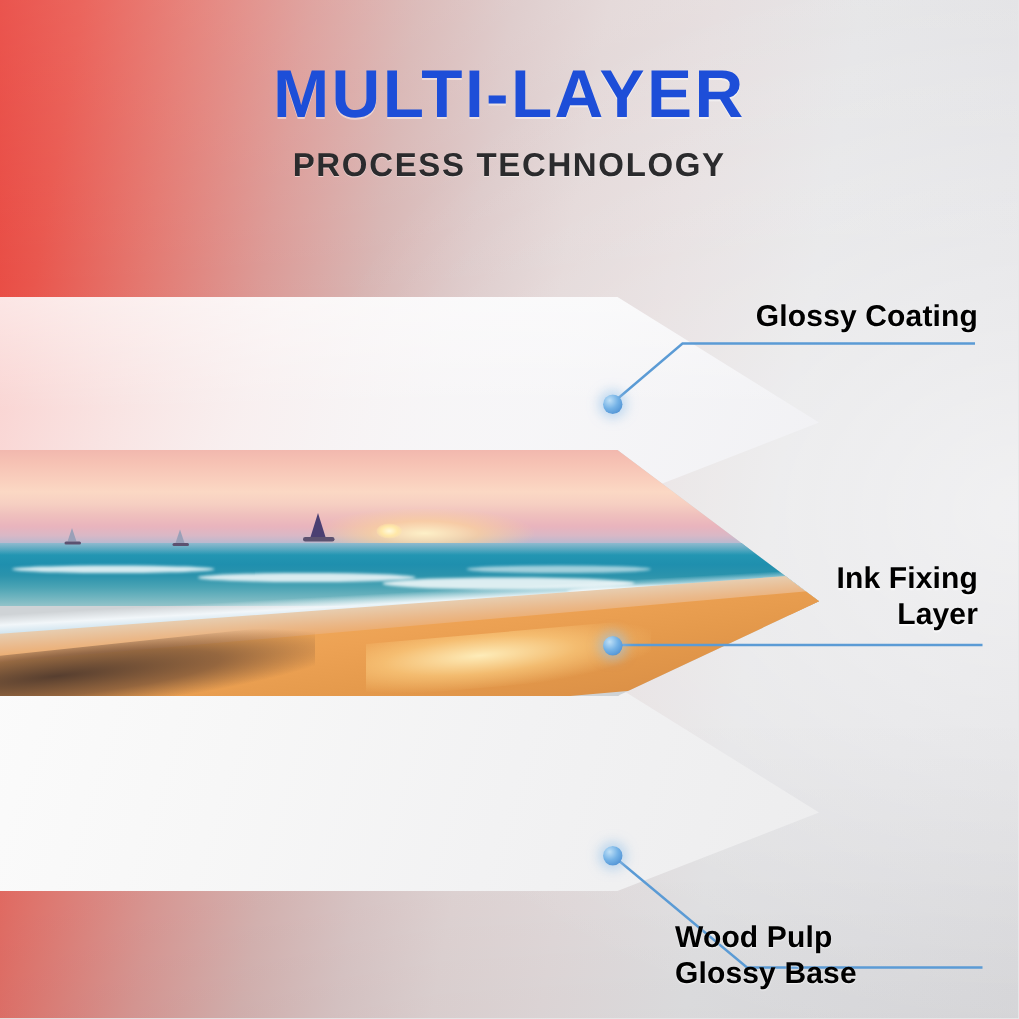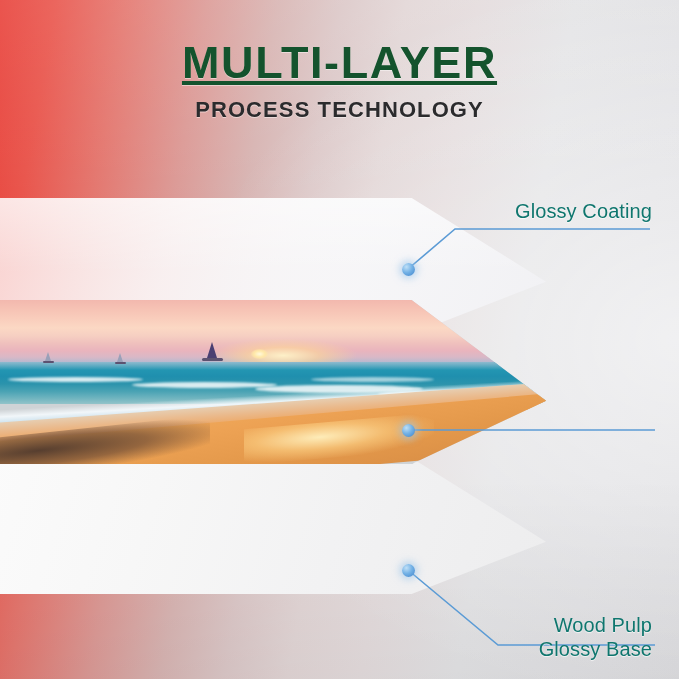--- a/index.html
+++ b/index.html
@@ -17,23 +17,22 @@
       linear-gradient(100deg,#e8413a 0%, #e9554c 7%, #e4776f 16%, #dc9a96 26%, #d8b5b3 35%, #dcc8c8 43%, #e2d6d6 51%, #e4dcdd 60%, #e3e3e5 72%, #e0e0e3 86%, #dddde0 100%);
   }
   .bg-vign{position:absolute;inset:0;
     background:linear-gradient(180deg, rgba(255,255,255,0.10) 0%, rgba(255,255,255,0.0) 30%, rgba(255,255,255,0.0) 70%, rgba(0,0,0,0.045) 100%);
   }
 
   
   .title-wrap{position:absolute;left:0;right:0;top:38px;text-align:center;z-index:30;}
   .title-main{
     font-size:45px;line-height:50px;font-weight:bold;letter-spacing:1.6px;
-    color:#14532d;font-family:"Liberation Sans", sans-serif;
+    color:#1d4ed8;font-family:"Liberation Sans", sans-serif;
     text-shadow:0 1px 0 rgba(255,255,255,0.45);
-    text-decoration:underline;
   }
   .title-sub{
     font-size:22px;line-height:36px;font-weight:bold;letter-spacing:1.1px;
     color:#2b2b2d;margin-top:4px;
     text-shadow:0 1px 0 rgba(255,255,255,0.45);
   }
 
   
   .layer{position:absolute;left:-14px;}
   .slab{
@@ -94,21 +93,21 @@
   
   #layer3{top:458px;width:560px;height:136px;z-index:10;}
   #layer3 .slab{
     background:linear-gradient(108deg,#fbfbfb 0%, #f7f7f7 30%, #f2f2f3 62%, #ededee 100%);
     box-shadow:0 7px 12px rgba(0,0,0,0.17);
   }
 
   
   .callout{position:absolute;z-index:40;}
   .co-text{
-    color:#0f766e;font-weight:normal;font-size:20px;line-height:23px;
+    color:#000000;font-weight:bold;font-size:20px;line-height:23px;
     letter-spacing:0.1px;white-space:nowrap;
     text-shadow:0 1px 1px rgba(255,255,255,0.75);
   }
   .co-text.two{font-size:20px;line-height:24px;}
   .dot{
     position:absolute;width:13px;height:13px;border-radius:50%;
     background:radial-gradient(circle at 34% 30%, #bfe0f7 0%, #74b2e6 45%, #3d82cb 100%);
     box-shadow:0 0 7px 3px rgba(150,195,235,0.55);
     z-index:41;
   }
@@ -180,19 +179,23 @@
   </svg>
 
   <div class="dot" style="left:402px;top:263px;"></div>
   <div class="dot" style="left:402px;top:424px;"></div>
   <div class="dot" style="left:402px;top:564px;"></div>
 
   <div class="callout" style="left:470px;top:200px;width:182px;text-align:right;">
     <div class="co-text">Glossy Coating</div>
   </div>
 
-
-  <div class="callout" style="left:450px;top:613px;width:202px;text-align:right;">
+  <div class="callout" style="left:455px;top:374px;width:197px;text-align:right;">
+    <div class="co-text two">Ink Fixing</div>
+    <div class="co-text two">Layer</div>
+  </div>
+
+  <div class="callout" style="left:450px;top:613px;width:202px;">
     <div class="co-text two">Wood Pulp</div>
     <div class="co-text two">Glossy Base</div>
   </div>
 
 </div>
 
 </body></html>

